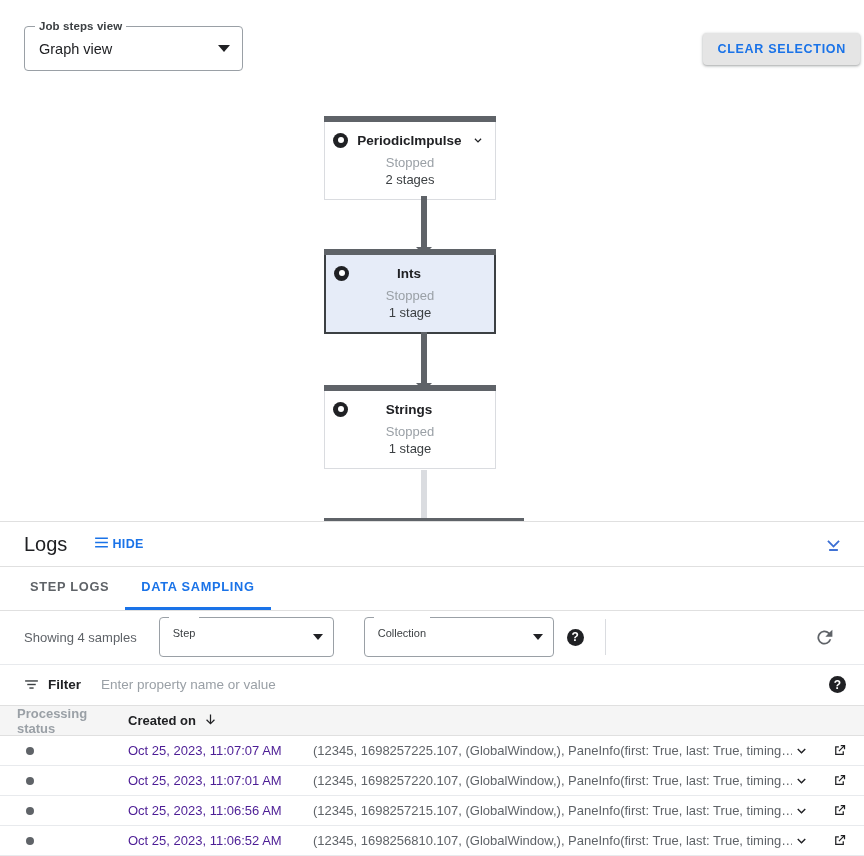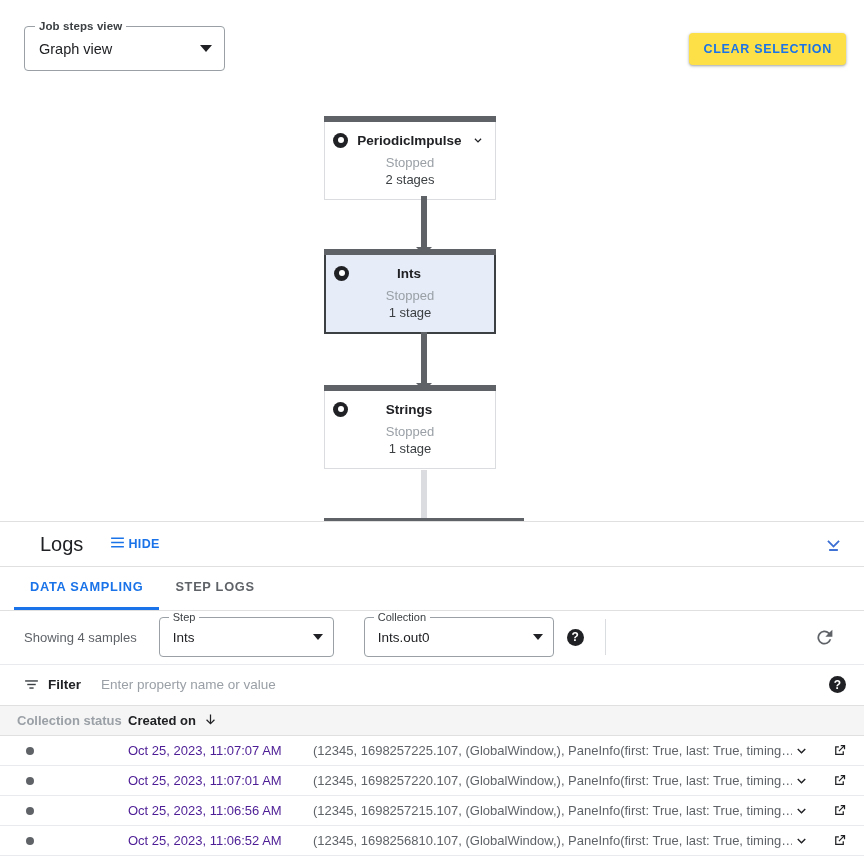--- a/index.html
+++ b/index.html
@@ -16,21 +16,21 @@
   .graph-area {
     position: relative;
     height: 531px;
     background: #fff;
     border-bottom: 1px solid #e0e0e0;
     overflow: hidden;
   }
 
   .view-select-wrap {
     position: absolute; left: 24px; top: 26px;
-    width: 201px; height: 45px;
+    width: 219px; height: 45px;
   }
   .outlined-field {
     position: relative;
     width: 100%; height: 100%;
     border: 1px solid #9aa0a6;
     border-radius: 4px;
     background: #fff;
     display: flex; align-items: center;
     padding: 0 12px 0 14px;
     cursor: pointer;
@@ -53,26 +53,26 @@
   }
   .caret {
     width: 0; height: 0;
     border-left: 6px solid transparent;
     border-right: 6px solid transparent;
     border-top: 7px solid #202124;
     margin-left: 8px;
   }
 
   .clear-selection {
-    position: absolute; right: 18px; top: 33px;
+    position: absolute; right: 4px; top: 33px;
     height: 32px;
     padding: 0 14px;
     border: none;
     border-radius: 4px;
-    background: #fde047;
+    background: #e5e5e5;
     color: #1a73e8;
     font-family: "Liberation Sans", sans-serif;
     font-size: 12.5px;
     font-weight: bold;
     letter-spacing: .7px;
     box-shadow: 0 1px 2px rgba(60,64,67,.3), 0 1px 3px 1px rgba(60,64,67,.15);
     cursor: pointer;
     display: flex; align-items: center;
   }
 
@@ -148,21 +148,21 @@
     border-left: 1px solid #dadce0;
     border-right: 1px solid #dadce0;
   }
   .node-clipped .topbar { height: 6px; background: #5f6368; margin: 0 -1px; }
 
   
   .logs-header {
     position: relative;
     height: 46px;
     display: flex; align-items: center;
-    padding: 0 40px;
+    padding: 0 24px;
     border-bottom: 1px solid #e0e0e0;
     background: #fff;
   }
   .logs-title { font-size: 20px; color: #202124; font-weight: normal; }
   .hide-btn {
     display: flex; align-items: center; gap: 2px;
     margin-left: 26px;
     color: #1a73e8;
     font-size: 12.5px; font-weight: bold;
     letter-spacing: .4px;
@@ -212,21 +212,21 @@
     height: 40px;
     border: 1px solid #9aa0a6;
     border-radius: 4px;
     display: flex; align-items: center;
     padding: 0 10px 0 13px;
     cursor: pointer;
     background: #fff;
   }
   .ctrl-field .legend {
     position: absolute; top: -7px; left: 9px;
-    background: #fff; padding: 0 4px;
+    background: #fff; padding: 16px 4px;
     font-size: 11px; color: #3c4043; line-height: 12px;
   }
   .ctrl-field .value { font-size: 13.5px; color: #202124; flex: 1; }
   .ctrl-field .caret {
     border-left: 5.5px solid transparent;
     border-right: 5.5px solid transparent;
     border-top: 6.5px solid #202124;
   }
   #step-field { width: 175px; }
   #collection-field { width: 190px; margin-left: 30px; }
@@ -383,22 +383,22 @@
     </button>
     <span class="collapse-icon">
       <svg width="21" height="21" viewBox="0 0 24 24">
         <path d="M6.4 7.2 12 12.8l5.6-5.6 1.5 1.5L12 15.8 4.9 8.7z" fill="#3b6fd4"></path>
         <rect x="7" y="17.2" width="10" height="2.2" fill="#3b6fd4"></rect>
       </svg>
     </span>
   </div>
 
   <div class="tabs">
+    <button class="tab">STEP LOGS</button>
     <button class="tab active">DATA SAMPLING</button>
-    <button class="tab">STEP LOGS</button>
   </div>
 
   <div class="controls">
     <span class="showing">Showing 4 samples</span>
 
     <div class="ctrl-field" id="step-field">
       <span class="legend">Step</span>
       <span class="value">Ints</span>
       <span class="caret"></span>
     </div>
@@ -427,21 +427,21 @@
         <rect x="9" y="16" width="6" height="2" fill="#3c4043"></rect>
       </svg>
     </span>
     <span class="filter-label">Filter</span>
     <input class="filter-input" placeholder="Enter property name or value" style="">
     <span class="help-icon" style="margin-left:10px;">?</span>
   </div>
 
   <div class="table">
     <div class="t-row t-head">
-      <span class="c-status">Collection status</span>
+      <span class="c-status">Processing status</span>
       <span class="c-created">
         <span>Created on</span>
         <span>
           <svg width="15" height="15" viewBox="0 0 24 24">
               <path d="M11 4h2v12.2l4.6-4.6 1.4 1.4-7 7-7-7 1.4-1.4L11 16.2z" fill="#202124"></path>
             </svg>
         </span>
       </span>
       <span class="row-actions" style="visibility:hidden">
         <span class="icon-btn"></span>

